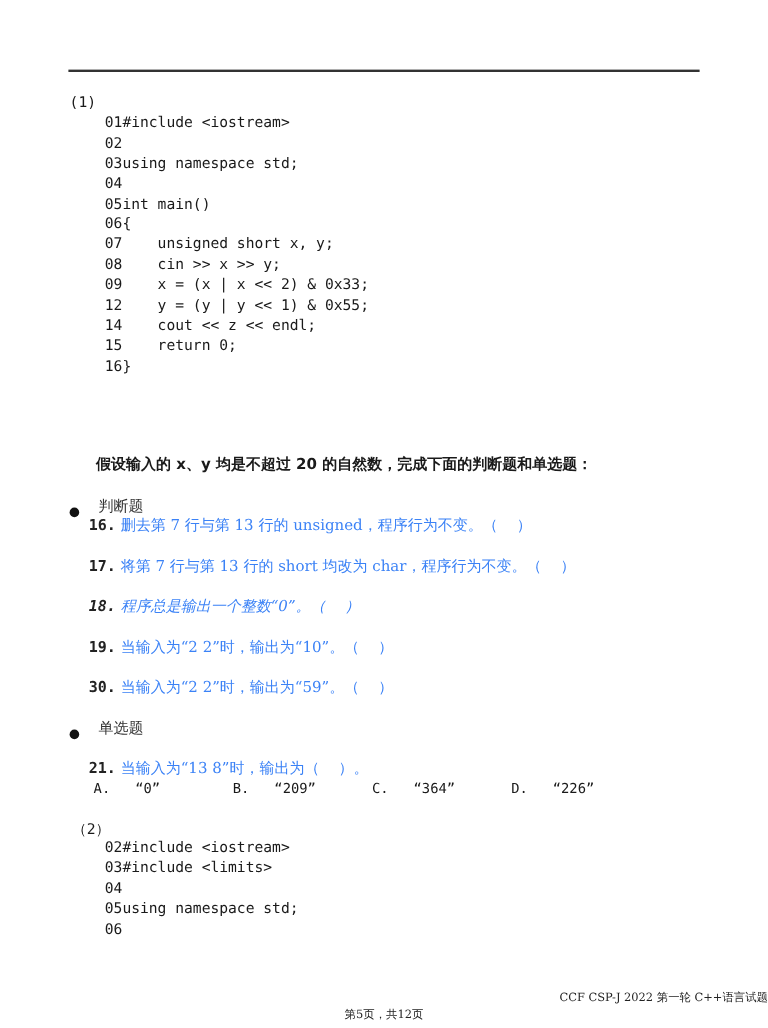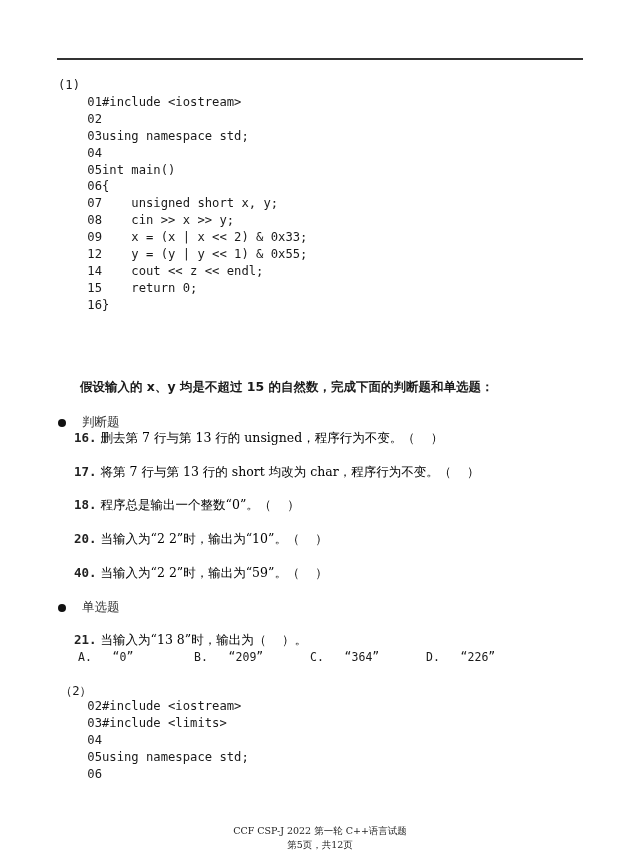--- a/index.html
+++ b/index.html
@@ -4,25 +4,25 @@
 <style>
   html, body { margin:0; padding:0; background:#ffffff; }
   body { width:640px; height:857px; position:relative; overflow:hidden; color:#1a1a1a; font-family:"DejaVu Serif", serif; }
   .rule { position:absolute; left:57px; top:58px; width:526px; height:2px; background:#333; }
   .mono { font-family:"DejaVu Sans Mono", "Liberation Mono", monospace; font-size:12.2px; }
   .sec-label { position:absolute; left:58px; }
   .code { position:absolute; left:80px; margin:0; }
   .code .ln { display:block; height:16.9px; line-height:16.9px; white-space:pre; }
   .code .num { display:inline-block; width:22px;text-align:right; }
   .prompt { position:absolute; left:80px; top:379px; font-family:"DejaVu Sans", sans-serif; font-weight:bold; font-size:12.5px; }
-  .bullet-h { position:absolute; left:58px; font-family:"DejaVu Serif", serif; font-size:12.5px; color:#333; display:flex; align-items:center; }
+  .bullet-h { position:absolute; left:58px; font-family:"DejaVu Serif", serif; font-size:12.5px; color:#333; display:flex; align-items:flex-end; }
   .bullet-dot { width:8px; height:8px; border-radius:50%; background:#111; display:inline-block; margin-right:16px; }
   .q { position:absolute; left:74px; font-size:12.5px; white-space:pre; }
   .q .qn { font-family:"DejaVu Sans Mono", monospace; font-size:12.5px; font-weight:bold; color:#222; }
-  .q .qt { font-family:"DejaVu Serif", serif; color:#000000; }
+  .q .qt { font-family:"DejaVu Serif", serif; color:#3b82f6; }
   .opts { position:absolute; left:78px; top:650px; font-family:"DejaVu Sans Mono", monospace; font-size:11.5px; display:flex;align-items:flex-end; }
   .opt { width:116px; white-space:pre; }
   .footer { position:absolute; left:0; width:640px; text-align:center; font-family:"DejaVu Serif", serif; font-size:9.5px; color:#222; }
 </style>
 </head>
 <body>
 
 <div class="rule"></div>
 
 <div class="sec-label mono" style="top:78px;">(1)</div>
@@ -36,32 +36,32 @@
   <span class="ln"><span class="num">06</span><span>{</span></span>
   <span class="ln"><span class="num">07</span><span>    unsigned short x, y;</span></span>
   <span class="ln"><span class="num">08</span><span>    cin &gt;&gt; x &gt;&gt; y;</span></span>
   <span class="ln"><span class="num">09</span><span>    x = (x | x &lt;&lt; 2) &amp; 0x33;</span></span>
   <span class="ln"><span class="num">12</span><span>    y = (y | y &lt;&lt; 1) &amp; 0x55;</span></span>
   <span class="ln"><span class="num">14</span><span>    cout &lt;&lt; z &lt;&lt; endl;</span></span>
   <span class="ln"><span class="num">15</span><span>    return 0;</span></span>
   <span class="ln"><span class="num">16</span><span>}</span></span>
 </div>
 
-<div class="prompt">假设输入的 x、y 均是不超过 15 的自然数，完成下面的判断题和单选题：</div>
+<div class="prompt">假设输入的 x、y 均是不超过 20 的自然数，完成下面的判断题和单选题：</div>
 
 <div class="bullet-h" style="top:414px;">
   <span class="bullet-dot"></span>
   <span>判断题</span>
 </div>
 
 <div class="q" style="top:430px;"><span class="qn">16.</span> <span class="qt">删去第 7 行与第 13 行的 unsigned，程序行为不变。（    ）</span></div>
 <div class="q" style="top:464px;"><span class="qn">17.</span> <span class="qt">将第 7 行与第 13 行的 short 均改为 char，程序行为不变。（    ）</span></div>
-<div class="q" style="top:497px;"><span class="qn">18.</span> <span class="qt">程序总是输出一个整数“0”。（    ）</span></div>
-<div class="q" style="top:531px;"><span class="qn">20.</span> <span class="qt">当输入为“2 2”时，输出为“10”。（    ）</span></div>
-<div class="q" style="top:565px;"><span class="qn">40.</span> <span class="qt">当输入为“2 2”时，输出为“59”。（    ）</span></div>
+<div class="q" style="top:497px;font-style:italic;"><span class="qn">18.</span> <span class="qt">程序总是输出一个整数“0”。（    ）</span></div>
+<div class="q" style="top:531px;"><span class="qn">19.</span> <span class="qt">当输入为“2 2”时，输出为“10”。（    ）</span></div>
+<div class="q" style="top:565px;"><span class="qn">30.</span> <span class="qt">当输入为“2 2”时，输出为“59”。（    ）</span></div>
 
 <div class="bullet-h" style="top:599px;">
   <span class="bullet-dot"></span>
   <span>单选题</span>
 </div>
 
 <div class="q" style="top:632px;"><span class="qn">21.</span> <span class="qt">当输入为“13 8”时，输出为（    ）。</span></div>
 <div class="opts">
   <span class="opt">A.   “0”</span>
   <span class="opt">B.   “209”</span>
@@ -72,14 +72,14 @@
 <div class="sec-label mono" style="top:683px; left:60px;">（2）</div>
 
 <div class="code mono" style="top:698px;">
   <span class="ln"><span class="num">02</span><span>#include &lt;iostream&gt;</span></span>
   <span class="ln"><span class="num">03</span><span>#include &lt;limits&gt;</span></span>
   <span class="ln"><span class="num">04</span><span></span></span>
   <span class="ln"><span class="num">05</span><span>using namespace std;</span></span>
   <span class="ln"><span class="num">06</span><span></span></span>
 </div>
 
-<div class="footer" style="top:825px;">CCF CSP-J 2022 第一轮 C++语言试题</div>
+<div class="footer" style="top:825px;text-align:right;">CCF CSP-J 2022 第一轮 C++语言试题</div>
 <div class="footer" style="top:839px;">第5页，共12页</div>
 
 </body></html>

